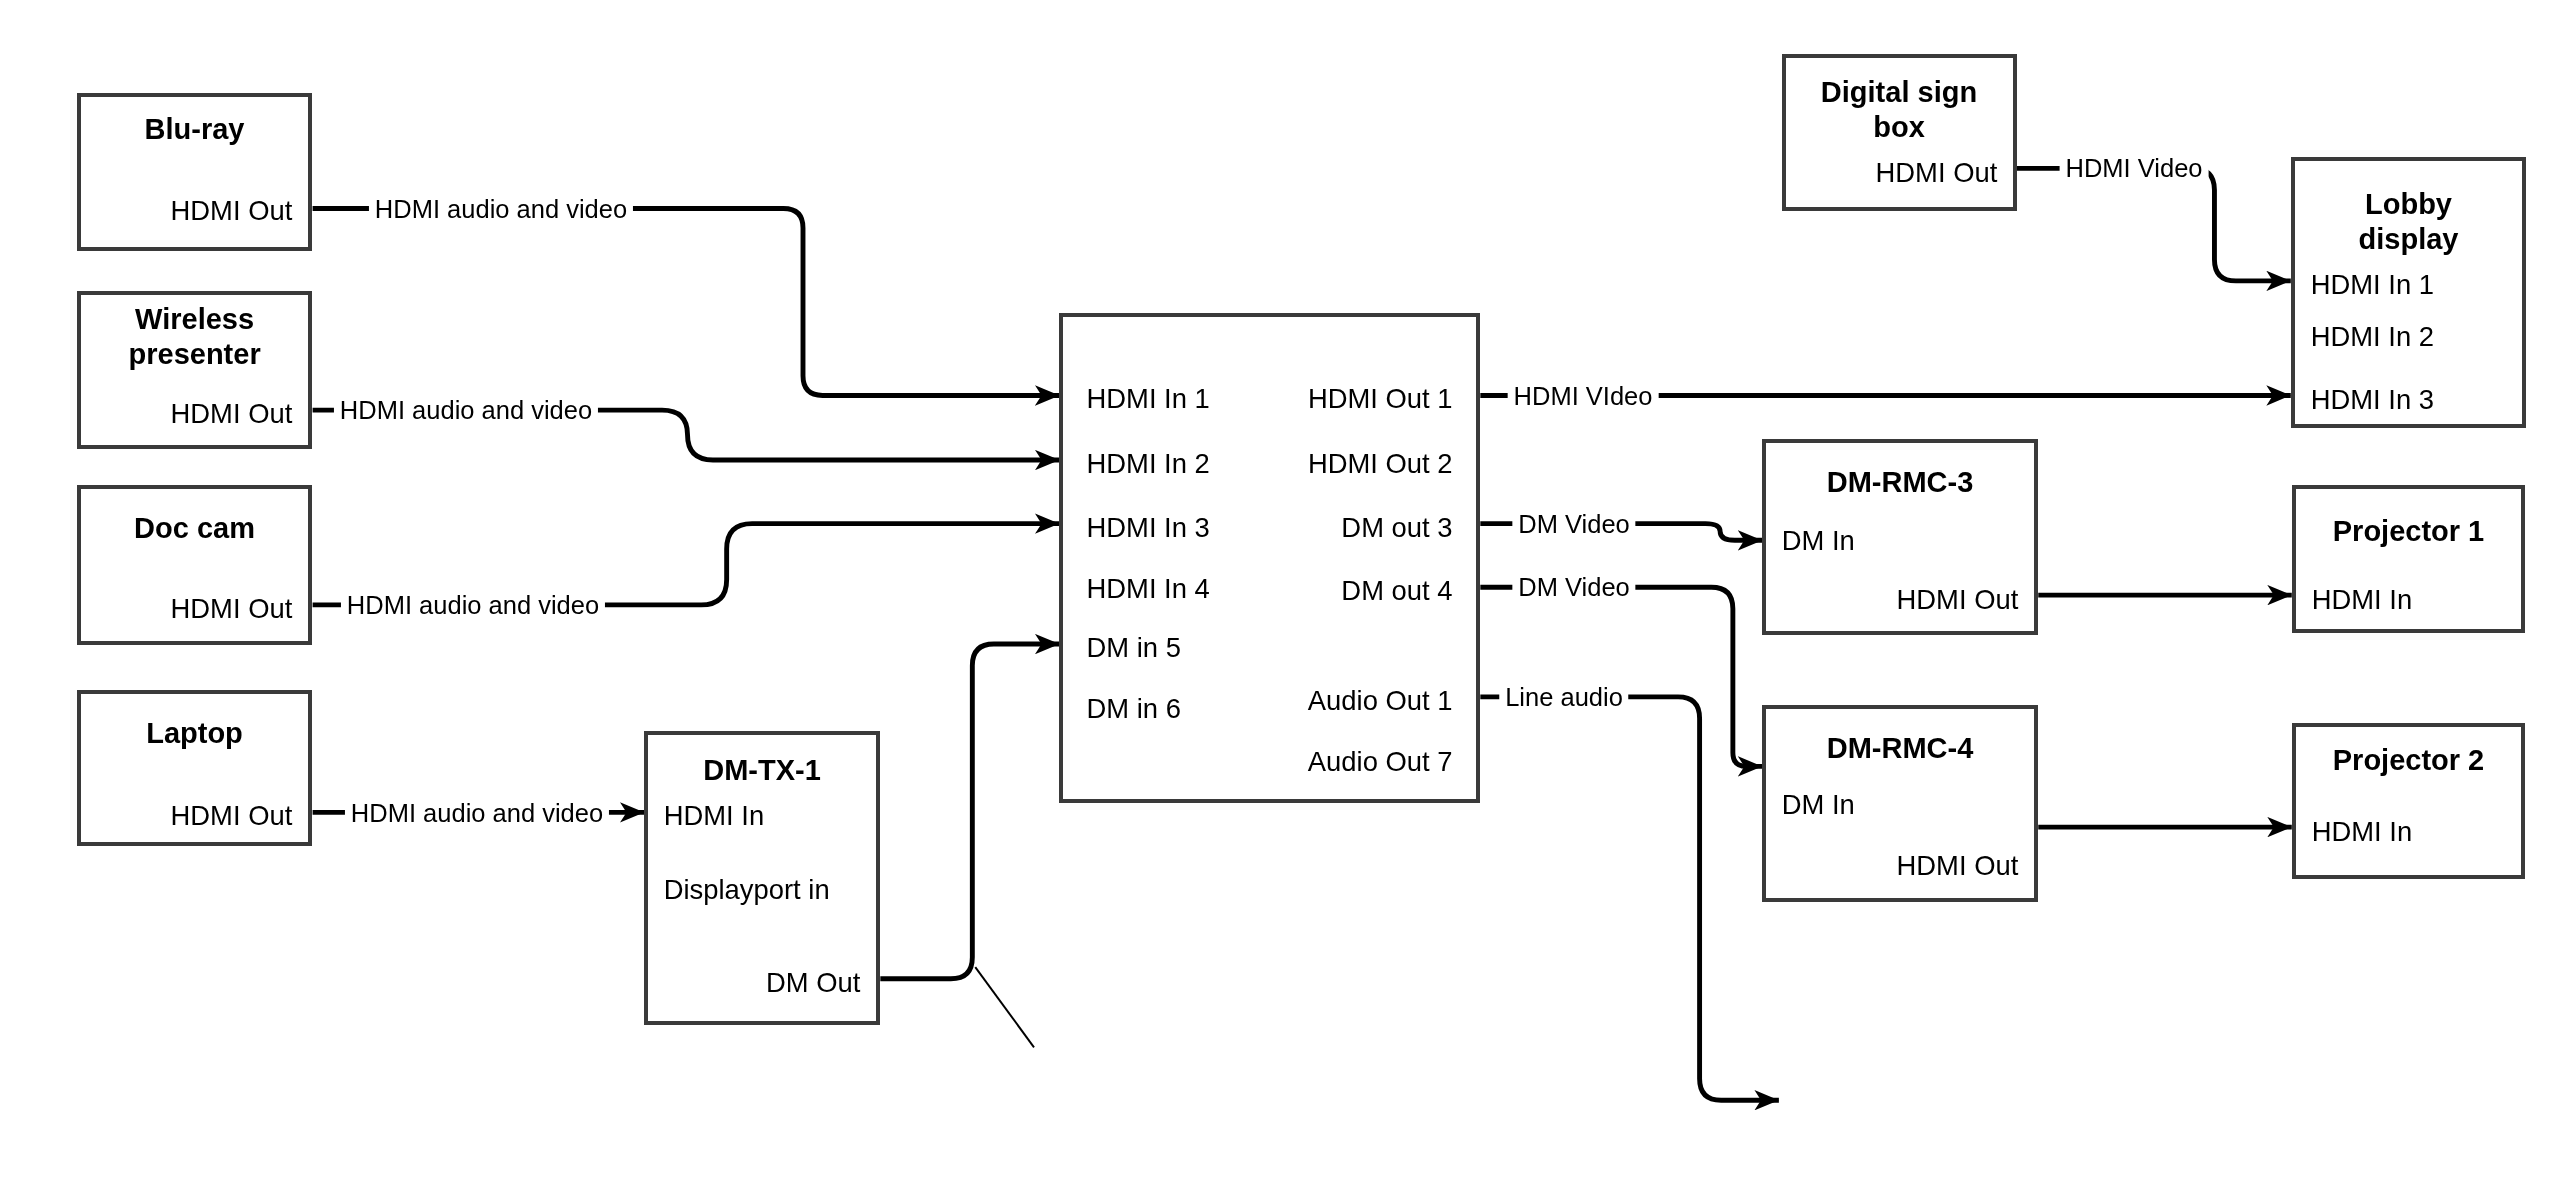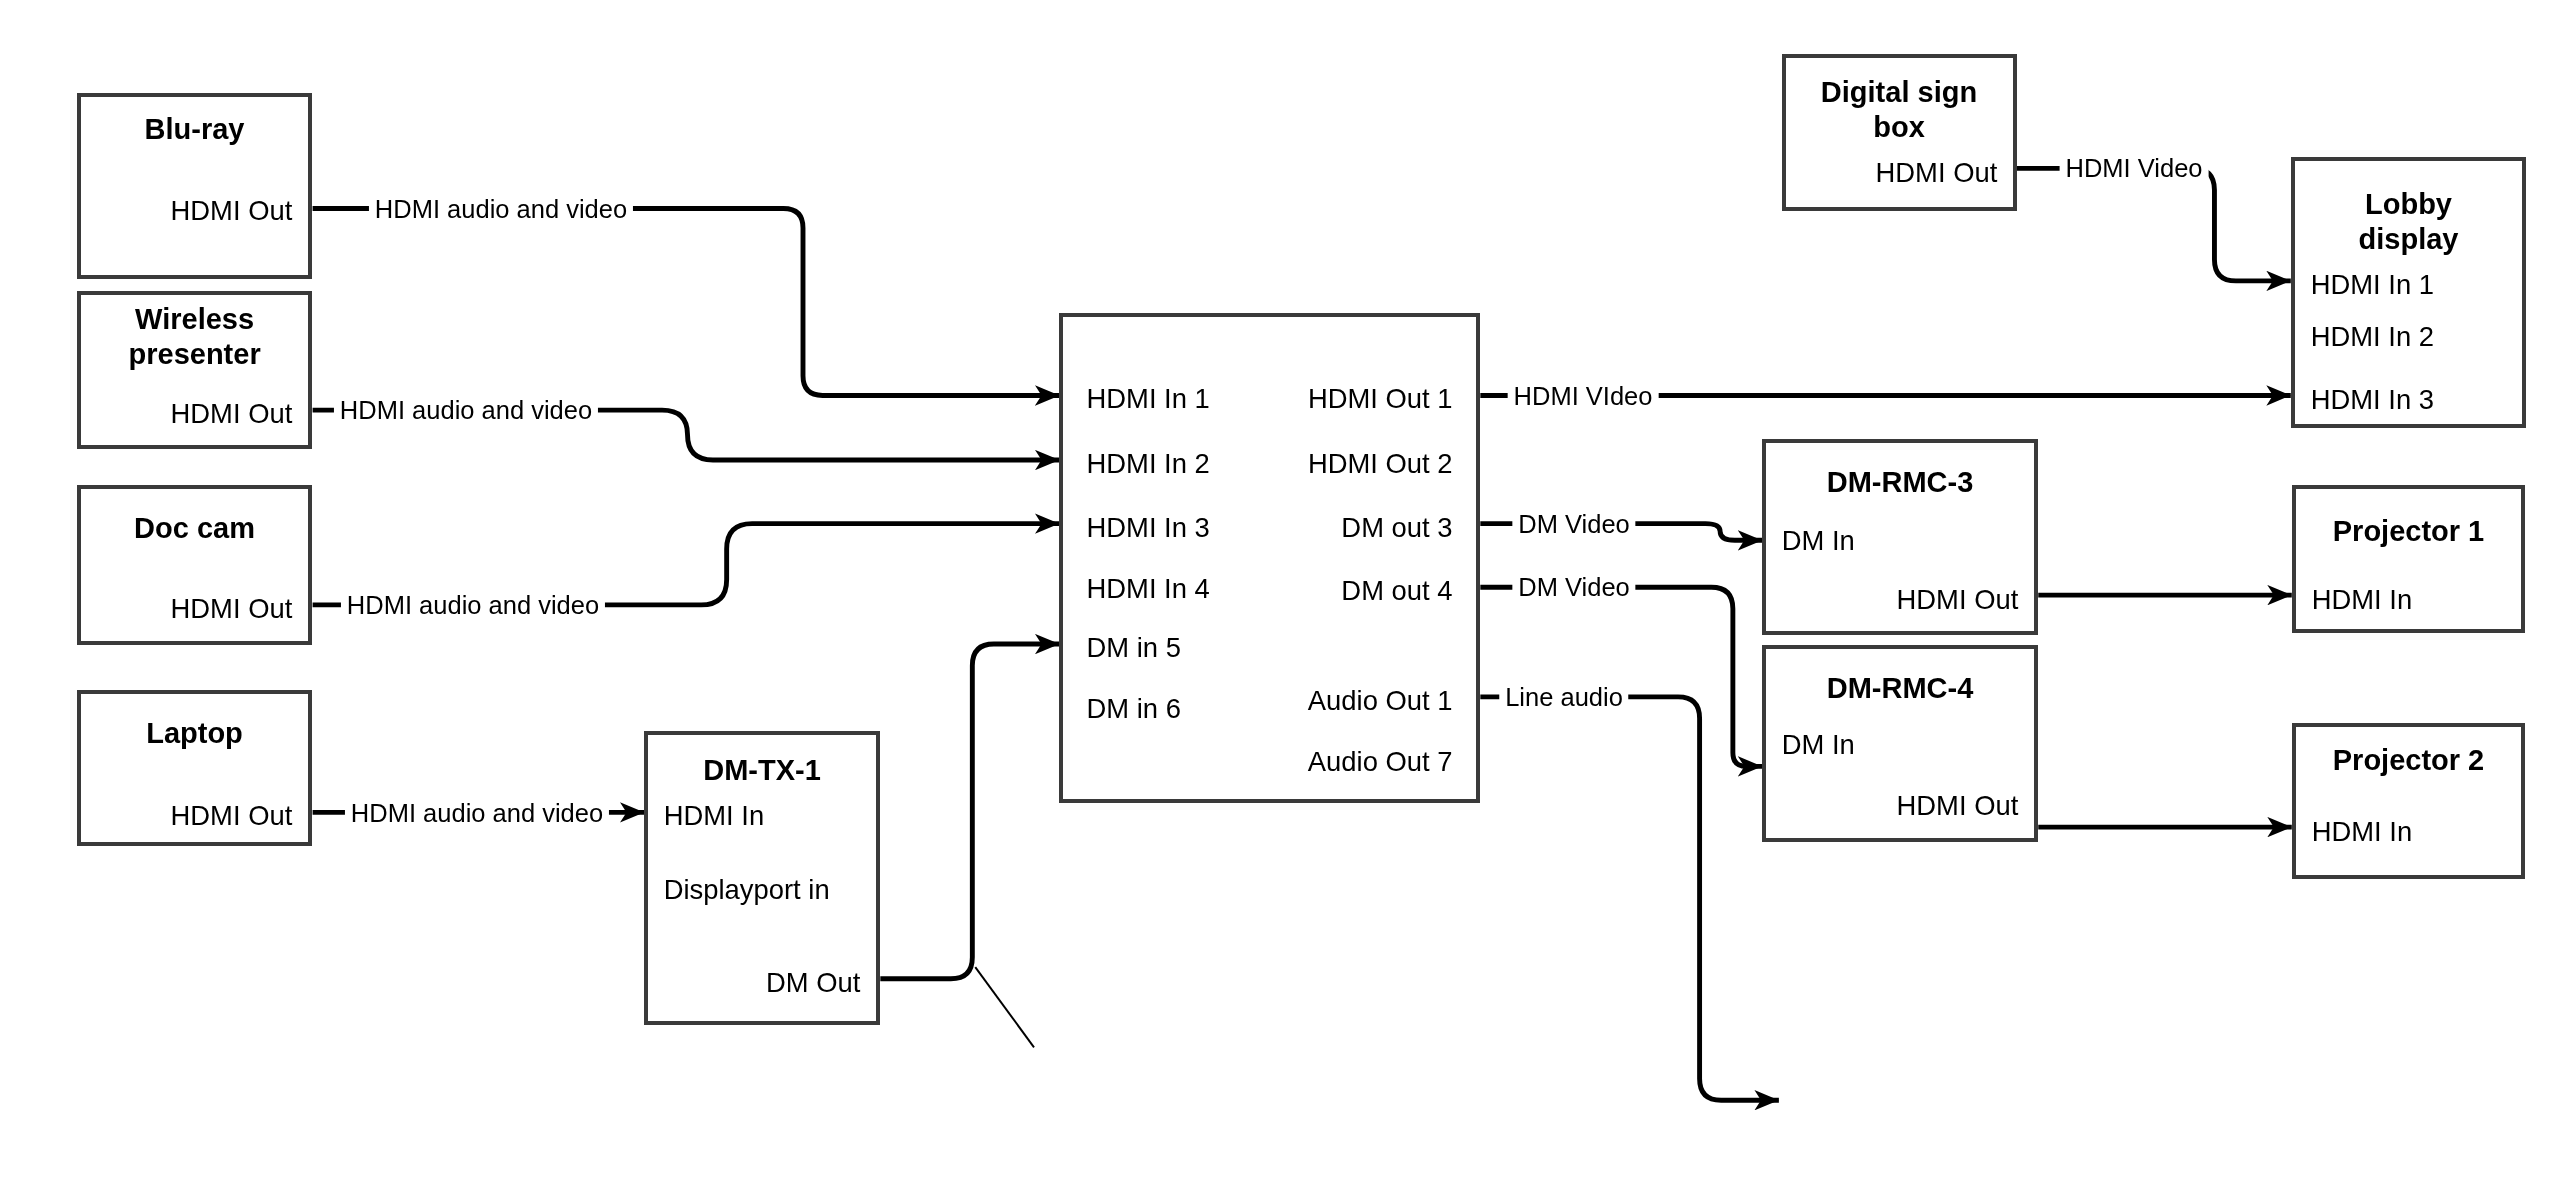--- a/index.html
+++ b/index.html
@@ -92,21 +92,21 @@
       <path d="M2060 172 H2240 Q2262 172 2262 194 V265 Q2262 287 2284 287 H2340" marker-end="url(#arrow)"></path>
       <path d="M1512 535 H1742 Q1757 535 1757 543 Q1757 552 1772 552 H1800" marker-end="url(#arrow)"></path>
       <path d="M1512 600 H1748 Q1770 600 1770 622 V769 Q1770 783 1784 783 H1800" marker-end="url(#arrow)"></path>
       <path d="M1512 712 H1714 Q1736 712 1736 734 V1102 Q1736 1124 1758 1124 H1817" marker-end="url(#arrow)"></path>
       <path d="M2082 608 H2341" marker-end="url(#arrow)"></path>
       <path d="M2082 845 H2341" marker-end="url(#arrow)"></path>
     </g>
     <path d="M996 988 L1056 1070" fill="none" stroke="#000000" stroke-width="2"></path>
   </svg>
 
-  <div class="node" style="left:77px; top:93px; width:235px; height:186px;">
+  <div class="node" style="left:77px; top:93px; width:235px; height:158px;">
     <div class="title" style="top:14.7px;">Blu-ray</div>
     <div class="port right" style="top:114px;">HDMI Out</div>
   </div>
 
   <div class="node" style="left:77px; top:291px; width:235px; height:158px;">
     <div class="title" style="top:7px; padding:0 19.6px; width:calc(100% - 39px);">Wireless presenter</div>
     <div class="port right" style="top:119px;">HDMI Out</div>
   </div>
 
   <div class="node" style="left:77px; top:485px; width:235px; height:160px;">
@@ -157,21 +157,21 @@
     <div class="title" style="top:21.5px;">DM-RMC-3</div>
     <div class="port left" style="top:98px;">DM In</div>
     <div class="port right" style="top:157px;">HDMI Out</div>
   </div>
 
   <div class="node" style="left:2292px; top:485px; width:233px; height:148px;">
     <div class="title" style="top:24.5px;">Projector 1</div>
     <div class="port left" style="top:111px;">HDMI In</div>
   </div>
 
-  <div class="node" style="left:1762px; top:645px; width:276px; height:197px;">
+  <div class="node" style="left:1762px; top:705px; width:276px; height:197px;">
     <div class="title" style="top:21.5px;">DM-RMC-4</div>
     <div class="port left" style="top:96px;">DM In</div>
     <div class="port right" style="top:157px;">HDMI Out</div>
   </div>
 
   <div class="node" style="left:2292px; top:723px; width:233px; height:156px;">
     <div class="title" style="top:16px;">Projector 2</div>
     <div class="port left" style="top:105px;">HDMI In</div>
   </div>
 

